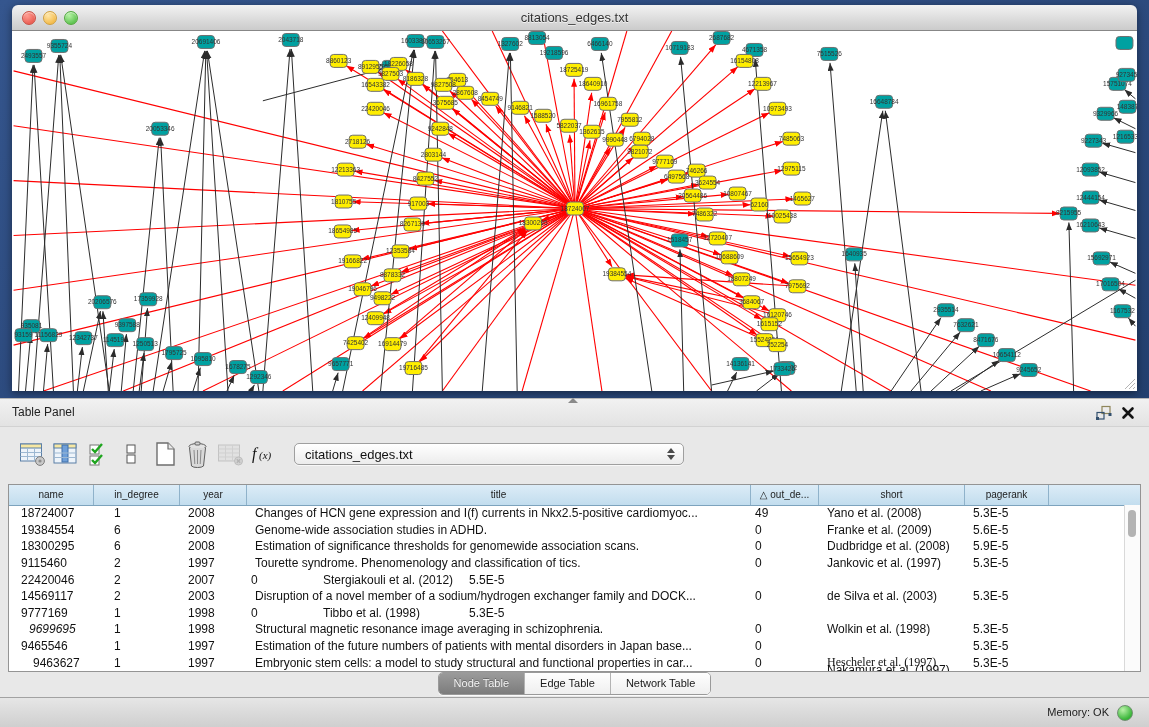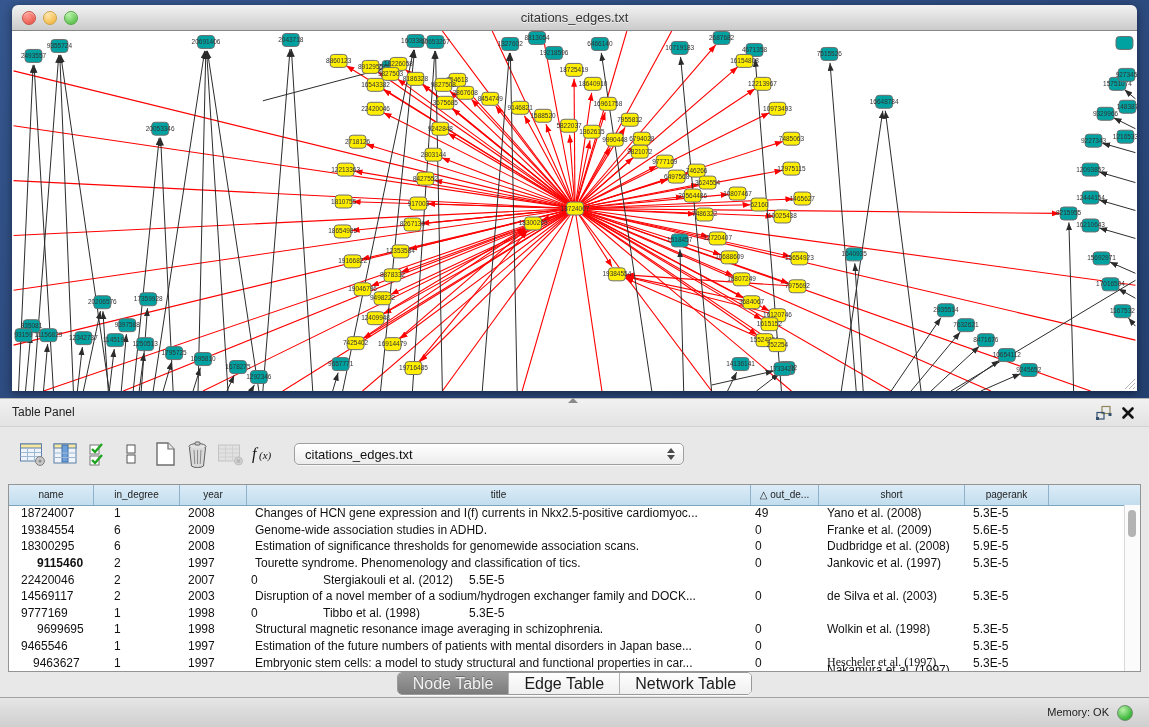--- a/index.html
+++ b/index.html
@@ -52,21 +52,21 @@
       box-sizing:border-box;overflow:hidden;white-space:nowrap;}
   .tbody{position:absolute;left:0;top:20px;right:15px;bottom:0;}
   .tr{display:flex;height:16.6px;align-items:center;}
   .td{font-size:12px;color:#111;white-space:nowrap;overflow:hidden;box-sizing:border-box;}
   .vscroll{position:absolute;right:0;top:20px;bottom:0;width:15px;background:#fbfbfb;border-left:1px solid #d9d9d9;}
   .vthumb{position:absolute;left:3px;top:5px;width:8px;height:27px;border-radius:4px;background:#b3b3b3;}
 
   .tabbar{position:absolute;left:0;top:274px;width:100%;height:26px;display:flex;justify-content:center;}
   .segmented{display:inline-flex;height:21px;border:1px solid #9a9a9a;border-radius:5px;overflow:hidden;
              background:#fff;box-shadow:0 1px 0 rgba(255,255,255,.8);}
-  .segment{padding:0 15px;font-size:16px;line-height:21px;color:#1a1a1a;
+  .segment{padding:0 15px;font-size:11px;line-height:21px;color:#1a1a1a;
            background:linear-gradient(#fefefe,#efefef);border-right:1px solid #b3b3b3;}
   .segment:last-child{border-right:none;}
   .segment.selected{background:linear-gradient(#9b9b9b,#7c7c7c);color:#f2f2f2;text-shadow:0 -1px 0 rgba(0,0,0,.3);}
 
   
   .statusbar{position:absolute;left:0;bottom:0;width:1149px;height:29px;
              background:linear-gradient(#e6e6e6,#cfcfcf);border-top:1px solid #a2a2a2;}
   .mem-label{position:absolute;right:40px;top:8px;font-size:11px;color:#1c1c1c;}
   .mem-dot{position:absolute;right:16px;top:7px;width:14px;height:14px;border-radius:50%;
            background:radial-gradient(circle at 35% 28%,#b9f2a8,#37b437 72%);border:1px solid #6f8f6f;}
@@ -885,21 +885,21 @@
           <div class="tr">
             <div class="td" style="width: 85px; padding-left: 12px;">18300295</div>
             <div class="td" style="width: 86px; padding-left: 20px;">6</div>
             <div class="td" style="width: 67px; padding-left: 8px;">2008</div>
             <div class="td" style="width: 504px; padding-left: 8px;">Estimation of significance thresholds for genomewide association scans.</div>
             <div class="td" style="width: 68px; padding-left: 4px;">0</div>
             <div class="td" style="width: 146px; padding-left: 8px;">Dudbridge et al. (2008)</div>
             <div class="td" style="width: 84px; padding-left: 8px;">5.9E-5</div>
           </div>
           <div class="tr">
-            <div class="td" style="width: 85px; padding-left: 28px; font-weight: bold;">9115460</div>
+            <div class="td" style="width: 85px; padding-left: 12px;">9115460</div>
             <div class="td" style="width: 86px; padding-left: 20px;">2</div>
             <div class="td" style="width: 67px; padding-left: 8px;">1997</div>
             <div class="td" style="width: 504px; padding-left: 8px;">Tourette syndrome. Phenomenology and classification of tics.</div>
             <div class="td" style="width: 68px; padding-left: 4px;">0</div>
             <div class="td" style="width: 146px; padding-left: 8px;">Jankovic et al. (1997)</div>
             <div class="td" style="width: 84px; padding-left: 8px;">5.3E-5</div>
           </div>
           <div class="tr">
             <div class="td" style="width: 85px; padding-left: 12px;">22420046</div>
             <div class="td" style="width: 86px; padding-left: 20px;">2</div>
@@ -919,21 +919,21 @@
           </div>
           <div class="tr">
             <div class="td" style="width: 85px; padding-left: 12px;">9777169</div>
             <div class="td" style="width: 86px; padding-left: 20px;">1</div>
             <div class="td" style="width: 67px; padding-left: 8px;">1998</div>
             <div class="td" style="width: 68px; padding-left: 4px;">0</div>
             <div class="td" style="width: 146px; padding-left: 8px;">Tibbo et al. (1998)</div>
             <div class="td" style="width: 84px; padding-left: 8px;">5.3E-5</div>
           </div>
           <div class="tr">
-            <div class="td" style="width: 85px; padding-left: 28px;">9699695</div>
+            <div class="td" style="width: 85px; padding-left: 20px; font-style: italic;">9699695</div>
             <div class="td" style="width: 86px; padding-left: 20px;">1</div>
             <div class="td" style="width: 67px; padding-left: 8px;">1998</div>
             <div class="td" style="width: 504px; padding-left: 8px;">Structural magnetic resonance image averaging in schizophrenia.</div>
             <div class="td" style="width: 68px; padding-left: 4px;">0</div>
             <div class="td" style="width: 146px; padding-left: 8px;">Wolkin et al. (1998)</div>
             <div class="td" style="width: 84px; padding-left: 8px;">5.3E-5</div>
           </div>
           <div class="tr">
             <div class="td" style="width: 85px; padding-left: 12px;">9465546</div>
             <div class="td" style="width: 86px; padding-left: 20px;">1</div>

